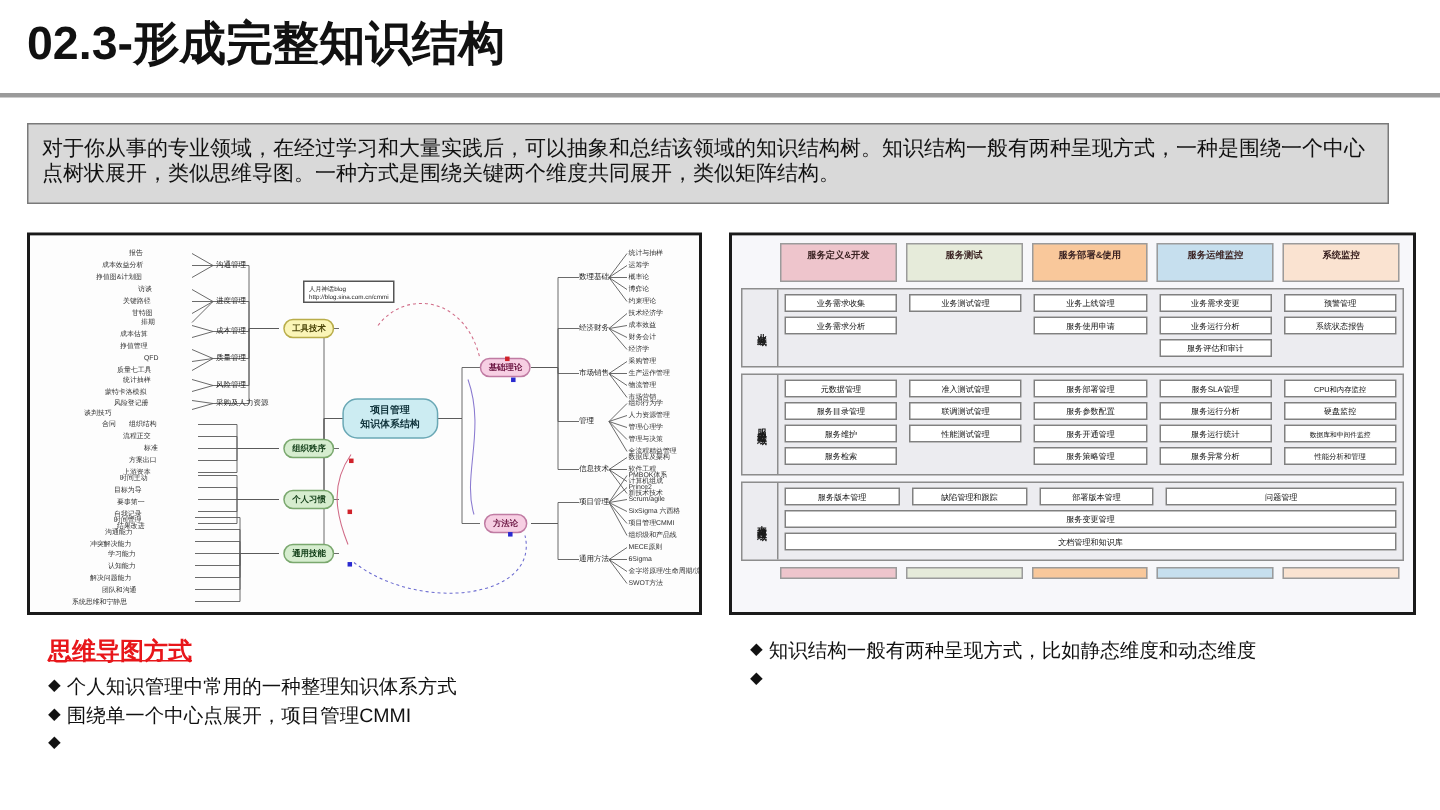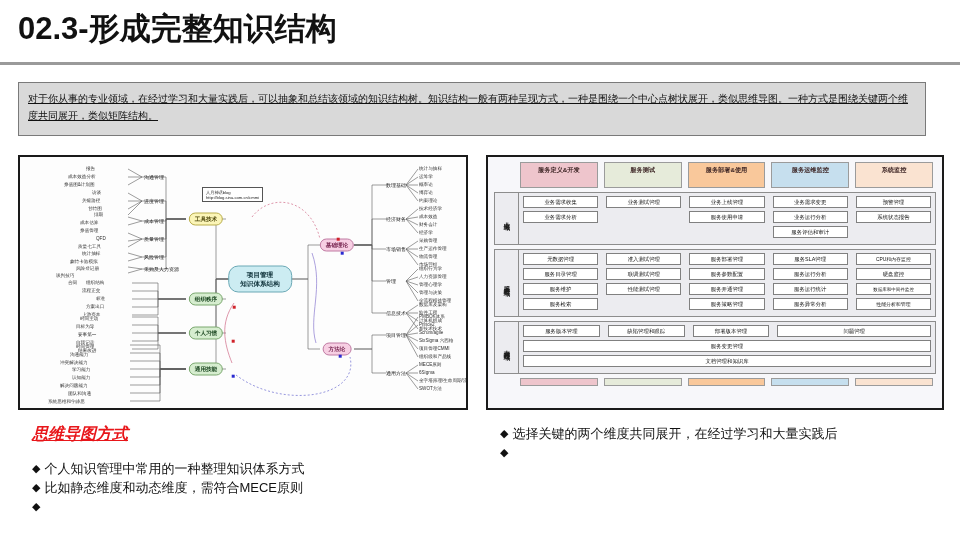--- a/index.html
+++ b/index.html
@@ -21,21 +21,21 @@
     background:#9a9a9a;
   }
 
   
   .intro-box{
     position:absolute;left:18px;top:82px;width:908px;height:54px;
     background:#d9d9d9;border:1px solid #7a7a7a;box-sizing:border-box;
     padding:7px 9px 0 9px;
   }
   .intro-text{
-    font-size:10px;line-height:17px;color:#111;text-decoration:underline;
+    font-size:14px;line-height:17px;color:#111;
   }
 
   
   .panel{
     position:absolute;background:#ffffff;border:2px solid #1a1a1a;
     box-sizing:border-box;overflow:hidden;
   }
   .panel-left{left:18px;top:155px;width:450px;height:255px;}
   .panel-right{left:486px;top:155px;width:458px;height:255px;}
 
@@ -115,22 +115,22 @@
   .mx-band3-top .mx-col.span2{flex:2 2 0;}
   .mx-foot{display:flex;height:8px;}
   .mx-foot .rowlabel-spacer{width:23px;flex:0 0 23px;}
   .mx-foot .fcell{flex:1 1 0;margin:0 3px;border:1px solid #9b9b9b;box-sizing:border-box;}
 
   
   .cap-block{position:absolute;}
   .cap-left{left:32px;top:424px;}
   .cap-right{left:500px;top:424px;}
   .cap-title{
-    font-size:16px;font-weight:bold;font-style:italic;color:#e8161a;
-    text-decoration:underline;white-space:nowrap;margin-bottom:14px;
+    font-size:16px;font-weight:bold;color:#e8161a;
+    text-decoration:underline;white-space:nowrap;margin-bottom:3px;
   }
   .bullets{list-style:none;margin:0;padding:0;}
   .bullets li{
     font-size:13px;line-height:19px;color:#111;white-space:nowrap;
     display:flex;align-items:center;
   }
   .bullets li .dia{
     display:inline-block;margin-right:4px;font-size:11px;color:#111;
   }
 </style>
@@ -447,33 +447,33 @@
 
   <div class="cap-block cap-left">
     <div class="cap-title">思维导图方式</div>
     <ul class="bullets">
       <li>
           <span class="dia">◆</span>
           <span>个人知识管理中常用的一种整理知识体系方式</span>
         </li>
       <li>
           <span class="dia">◆</span>
-          <span>比如静态维度和动态维度，需符合MECE原则</span>
+          <span>围绕单一个中心点展开，项目管理CMMI</span>
         </li>
       <li>
           <span class="dia">◆</span>
         </li>
     </ul>
   </div>
 
   <div class="cap-block cap-right">
     <ul class="bullets">
       <li>
           <span class="dia">◆</span>
-          <span>选择关键的两个维度共同展开，在经过学习和大量实践后</span>
+          <span>知识结构一般有两种呈现方式，比如静态维度和动态维度</span>
         </li>
       <li>
           <span class="dia">◆</span>
         </li>
     </ul>
   </div>
 
 </div>
 
 </body></html>

